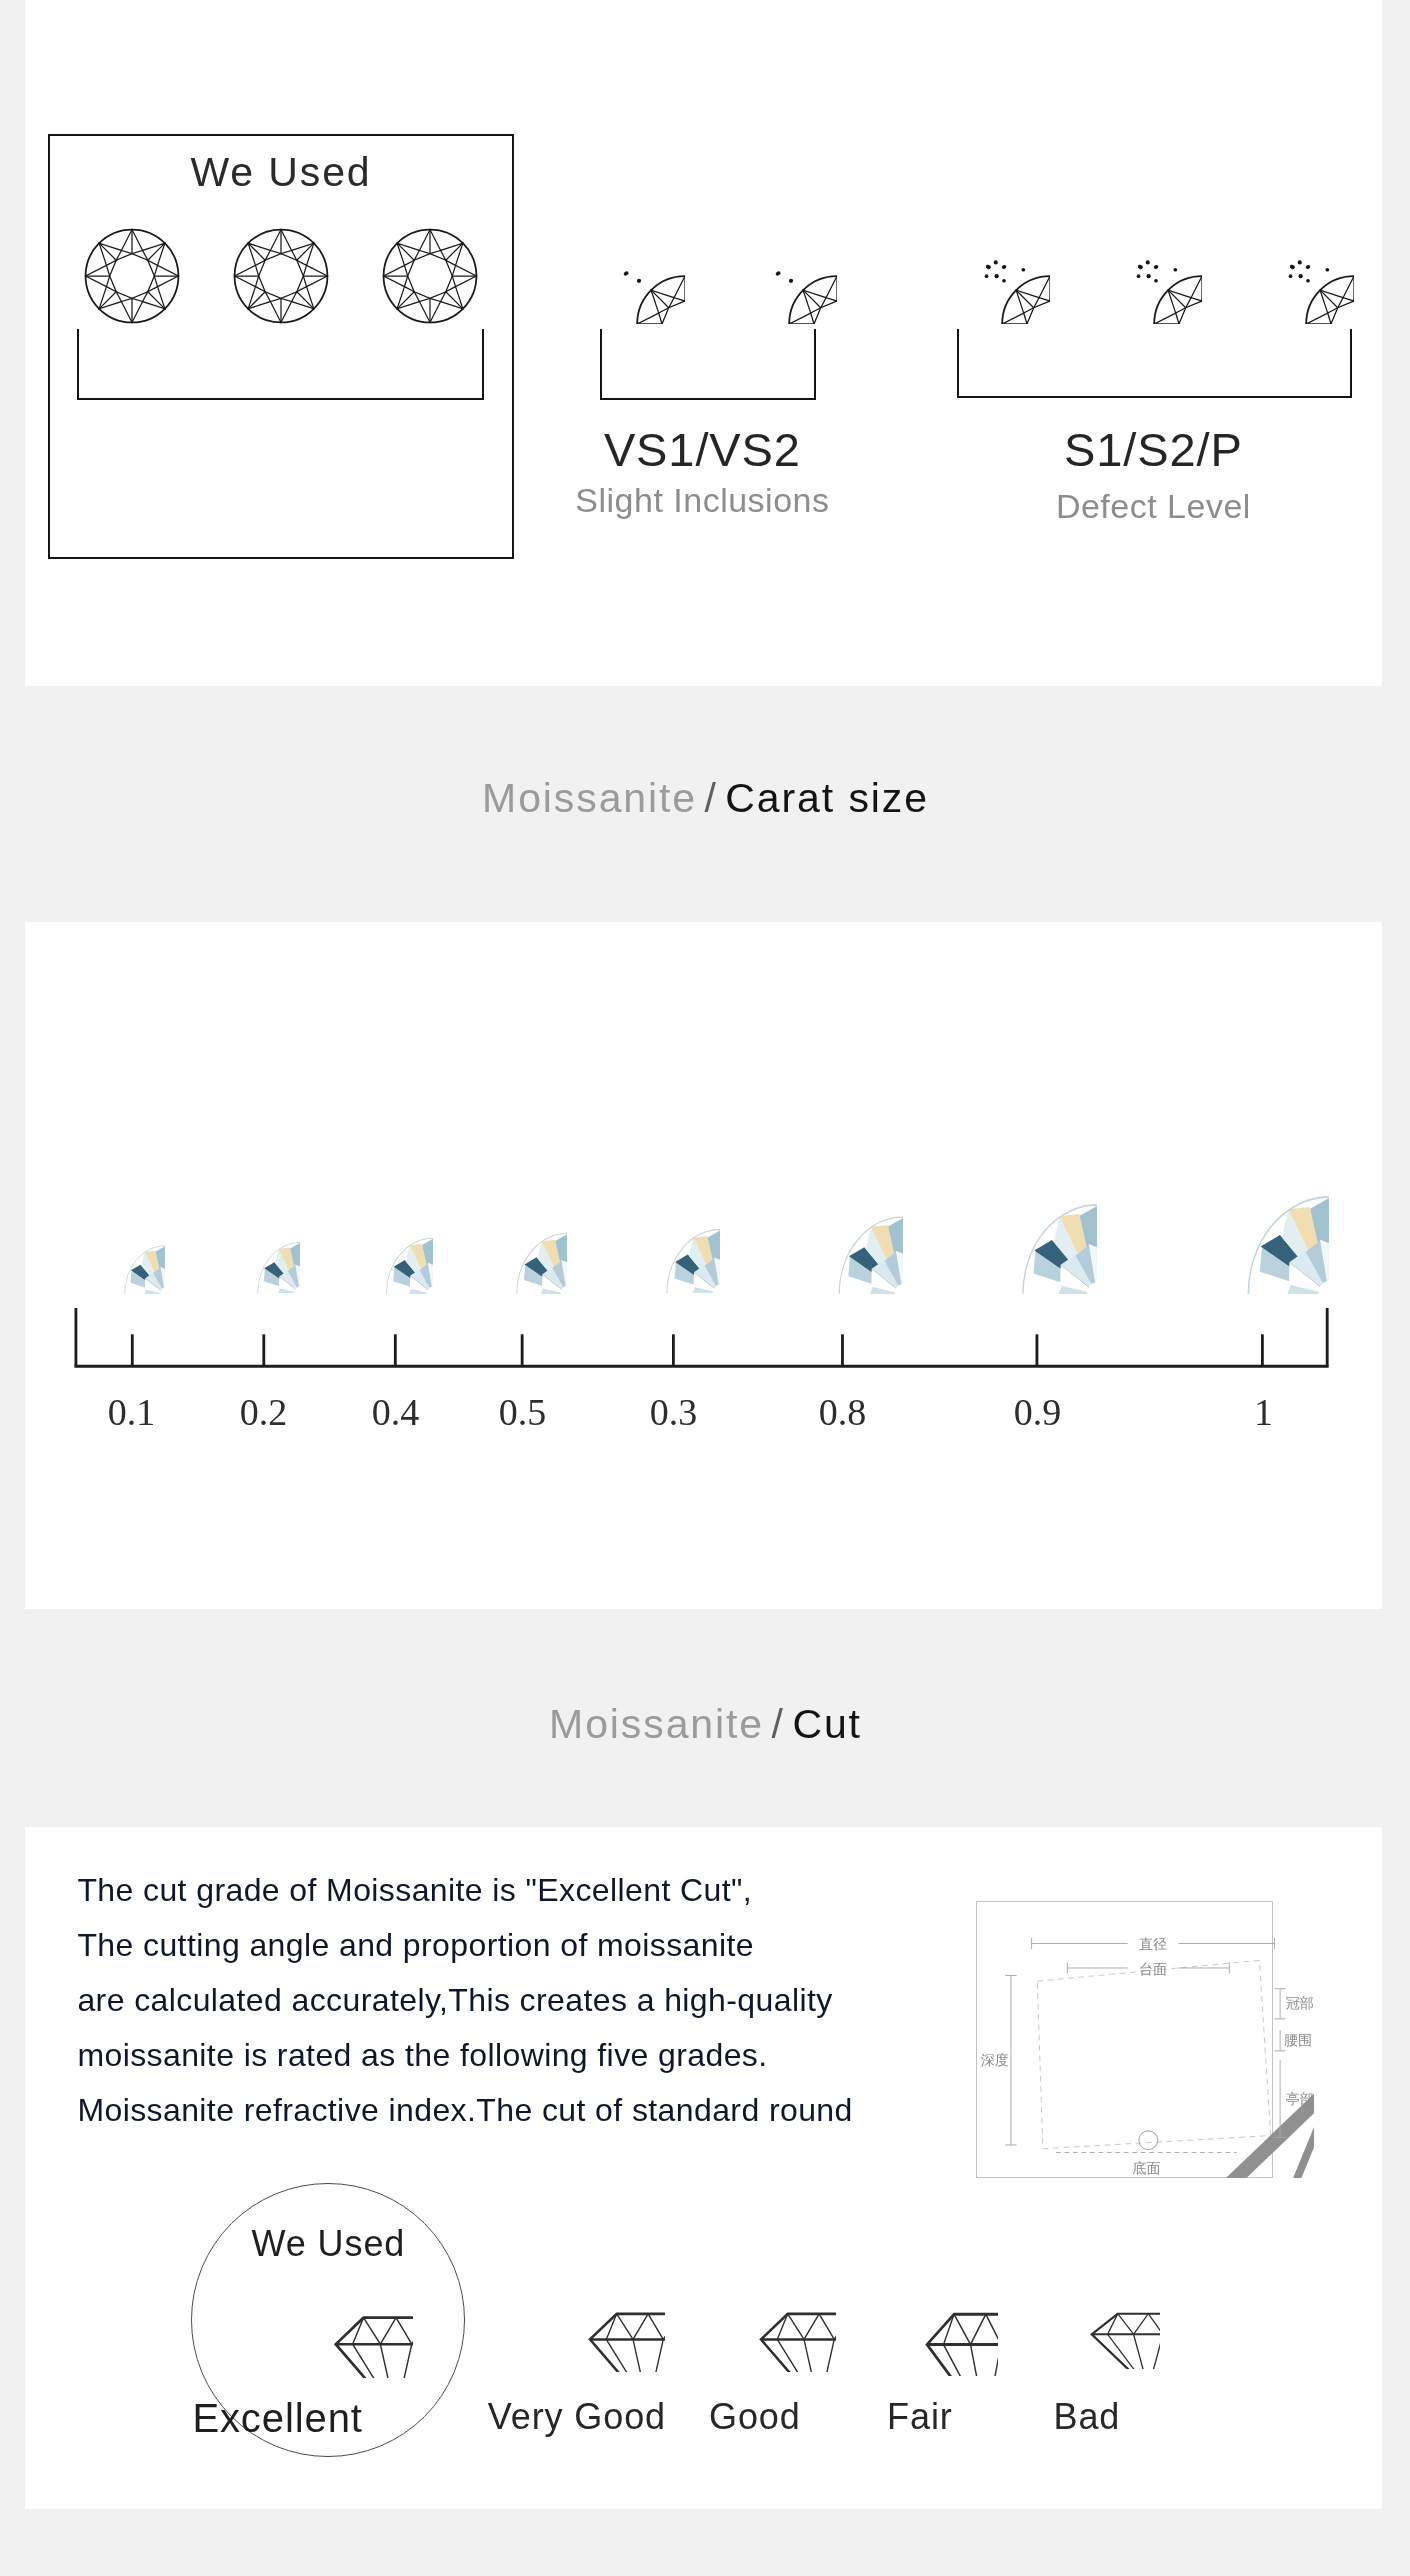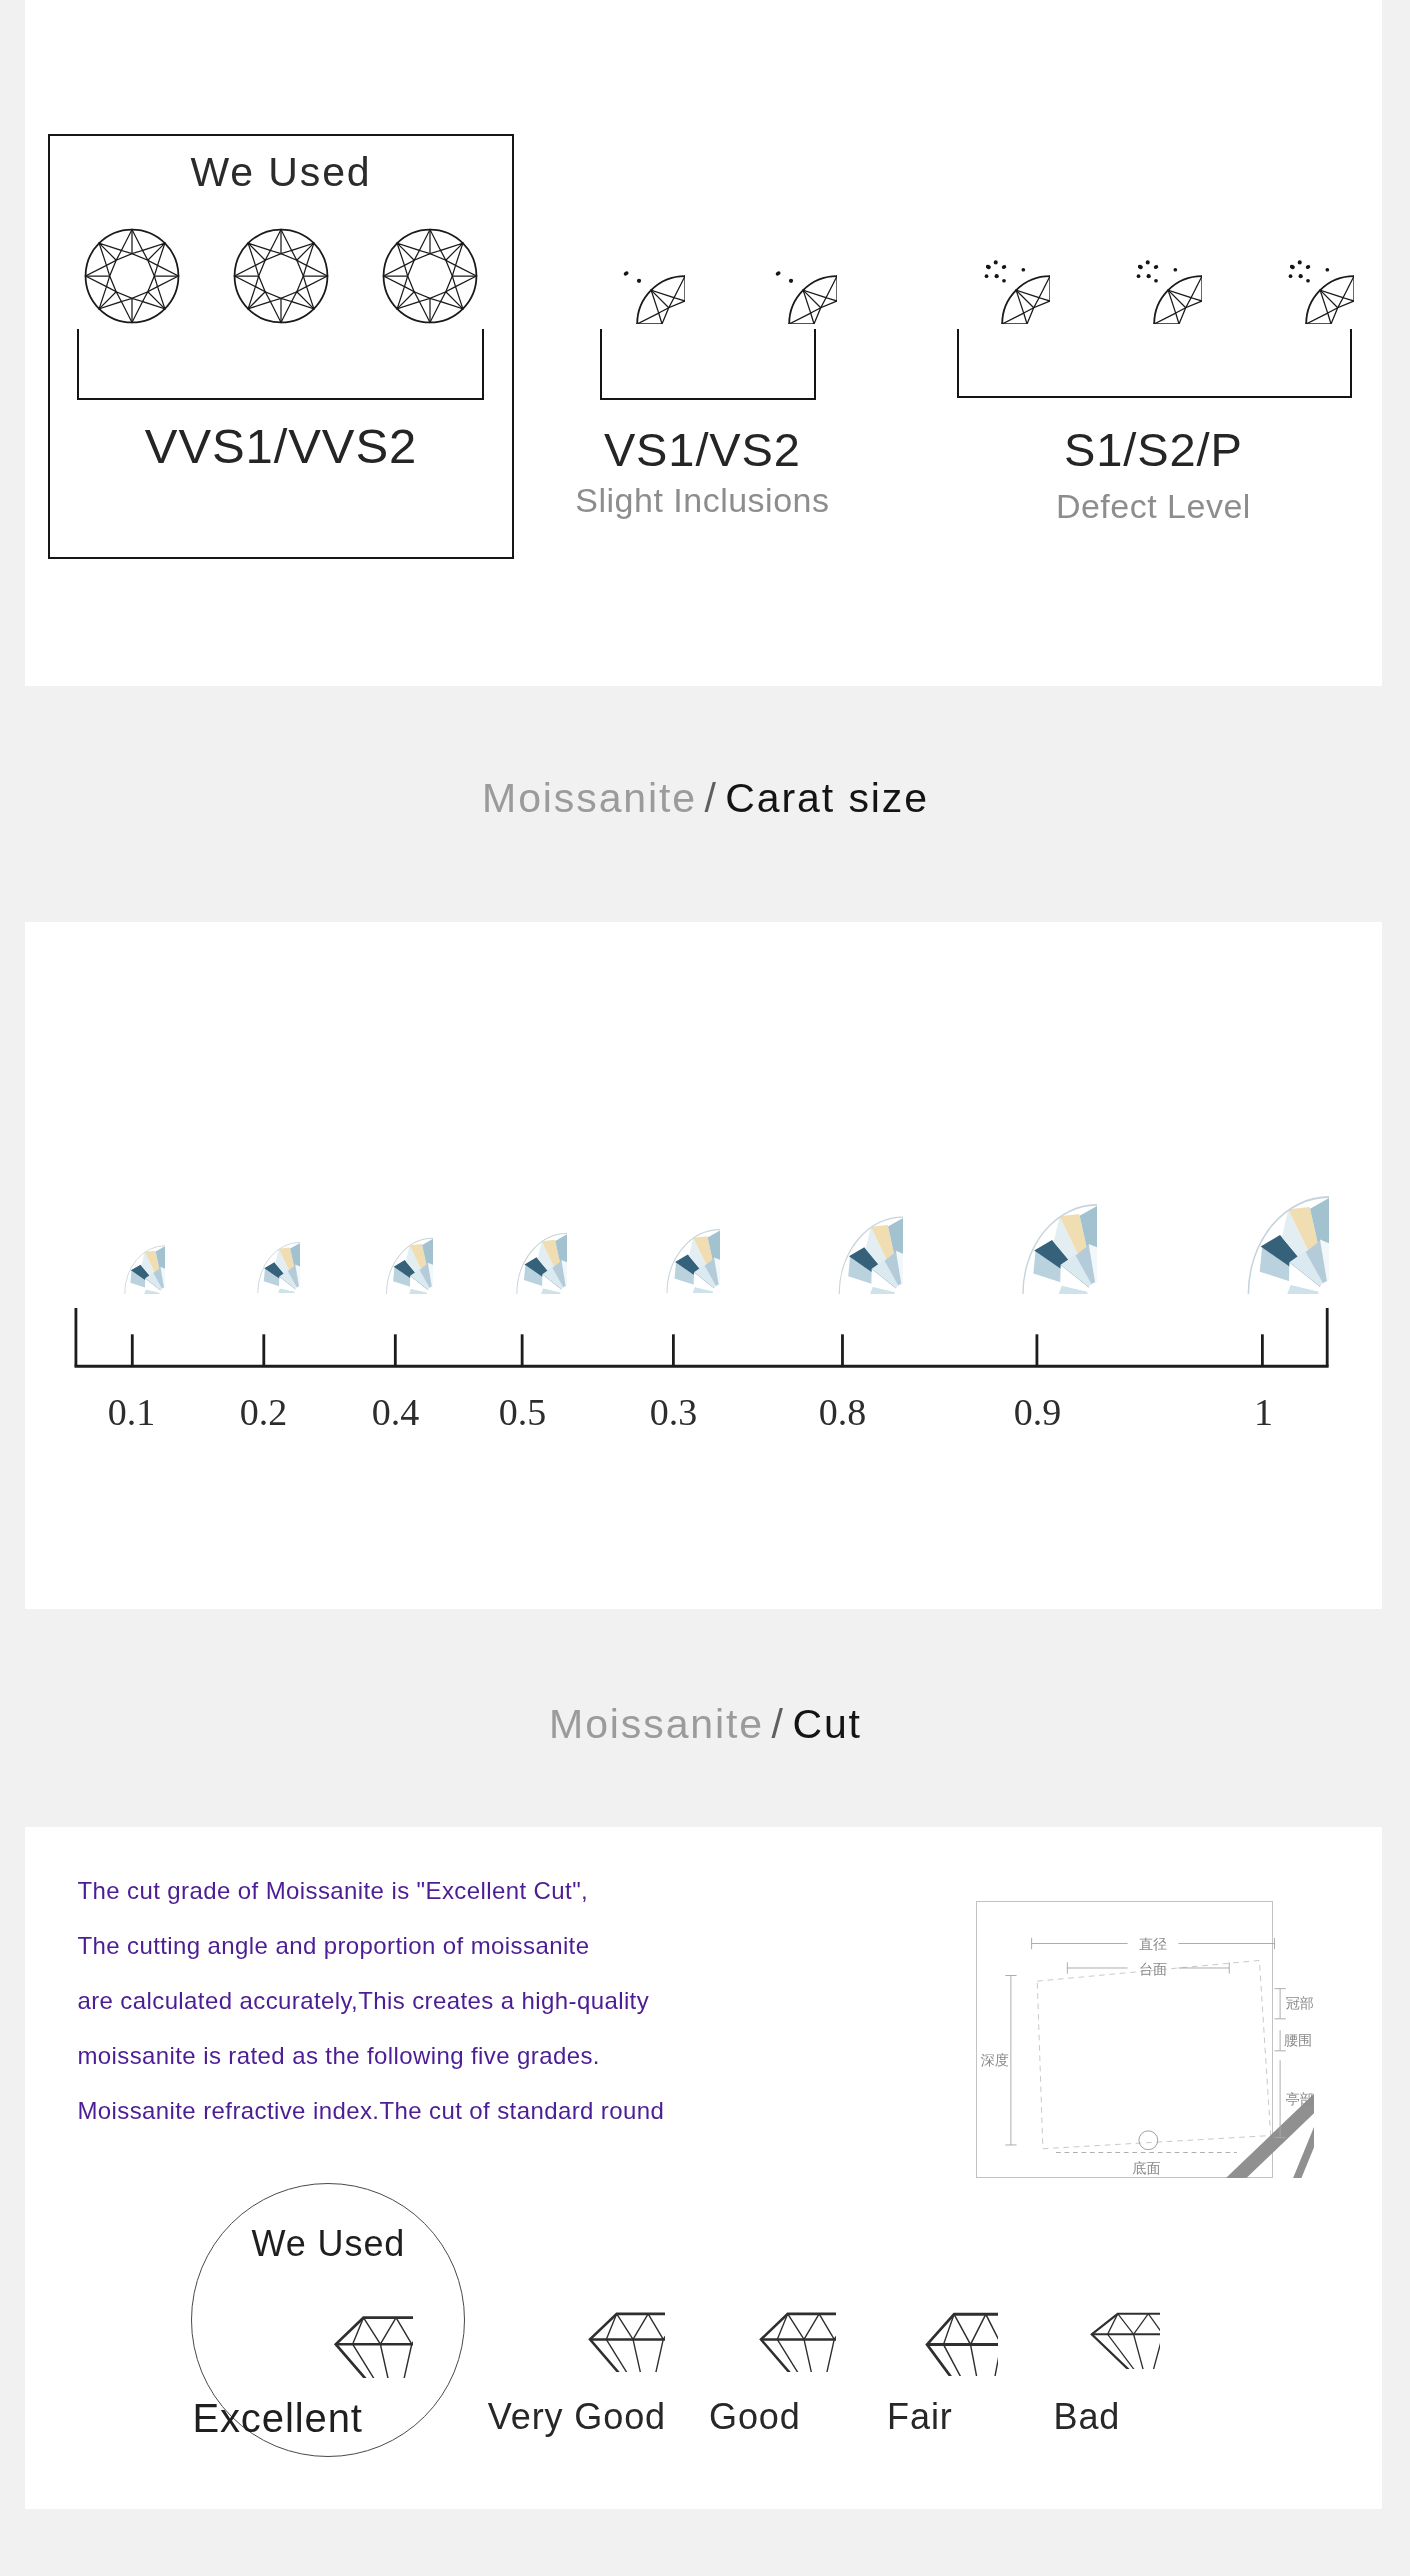--- a/index.html
+++ b/index.html
@@ -25,21 +25,21 @@
   .stone-row svg{display:block;color:#1a1a1a;}
   .bracket{position:absolute;border-left:2.8px solid #141414;border-right:2.8px solid #141414;border-bottom:2.8px solid #141414;box-sizing:border-box;}
   .grade{position:absolute;text-align:center;font-size:47px;font-weight:300;color:#252525;letter-spacing:0.9px;}
   .grade-desc{position:absolute;text-align:center;font-size:35px;font-weight:300;color:#8d8d8d;letter-spacing:0.5px;}
   
   .gem-photo-inst{position:absolute;display:block;}
   .carat-num{position:absolute;width:94px;text-align:center;font-family:"Liberation Serif",serif;font-size:38px;color:#2d2d2d;}
   #ruler-svg{position:absolute;left:38px;top:386px;}
   
   .cut-par{position:absolute;left:52px;top:36px;width:893px;}
-  .cut-par div{height:55px;line-height:55px;font-size:24px;font-weight:300;color:#4c1d95;letter-spacing:0.4px;white-space:nowrap;}
+  .cut-par div{height:55px;line-height:55px;font-size:32px;font-weight:300;color:#0f172a;letter-spacing:0.4px;white-space:nowrap;}
   .diagram-box{position:absolute;left:951px;top:74px;width:297px;height:277px;border:0.9px solid #c2c2c2;box-sizing:border-box;background:#fff;}
   .grade-circle{position:absolute;left:166px;top:356px;width:274px;height:274px;border:1.9px solid #4a4a4a;border-radius:50%;box-sizing:border-box;}
   .circle-badge{position:absolute;top:39px;width:100%;text-align:center;font-size:36px;font-weight:300;color:#1f1f1f;letter-spacing:0.9px;}
   .circle-label{position:absolute;top:212px;width:100%;text-align:left;font-size:40px;font-weight:300;color:#1f1f1f;letter-spacing:0.9px;}
   .cut-icon{position:absolute;color:#2f2f2f;}
   .cut-label{position:absolute;width:245px;text-align:center;font-size:36px;font-weight:300;color:#272727;letter-spacing:0.9px;}
   .diag-label{font-size:15px;fill:#8a8a8a;font-family:"DejaVu Sans",sans-serif;}
 </style>
 </head>
 <body>
@@ -142,21 +142,20 @@
             <use href="#gem-top"></use>
           </svg>
         <svg width="100" height="100" viewBox="0 0 106 106">
             <use href="#gem-top"></use>
           </svg>
         <svg width="100" height="100" viewBox="0 0 106 106">
             <use href="#gem-top"></use>
           </svg>
       </div>
       <div class="bracket" style="left:27px;top:193px;width:407px;height:71px;"></div>
-      <div class="grade" style="left:0;top:282px;width:100%;font-size:49px;">VVS1/VVS2</div>
     </div>
 
     <div class="stone-row" style="left:556px;top:221px;width:256px;">
       <svg width="103" height="103" viewBox="0 0 110 110">
           <use href="#gem-top-vs"></use>
         </svg>
       <svg width="103" height="103" viewBox="0 0 110 110">
           <use href="#gem-top-vs"></use>
         </svg>
     </div>

